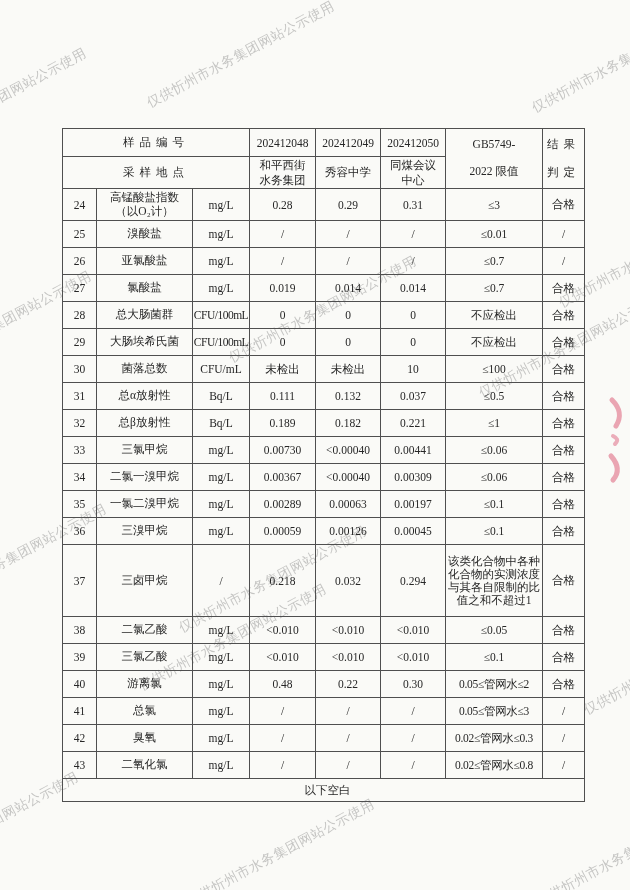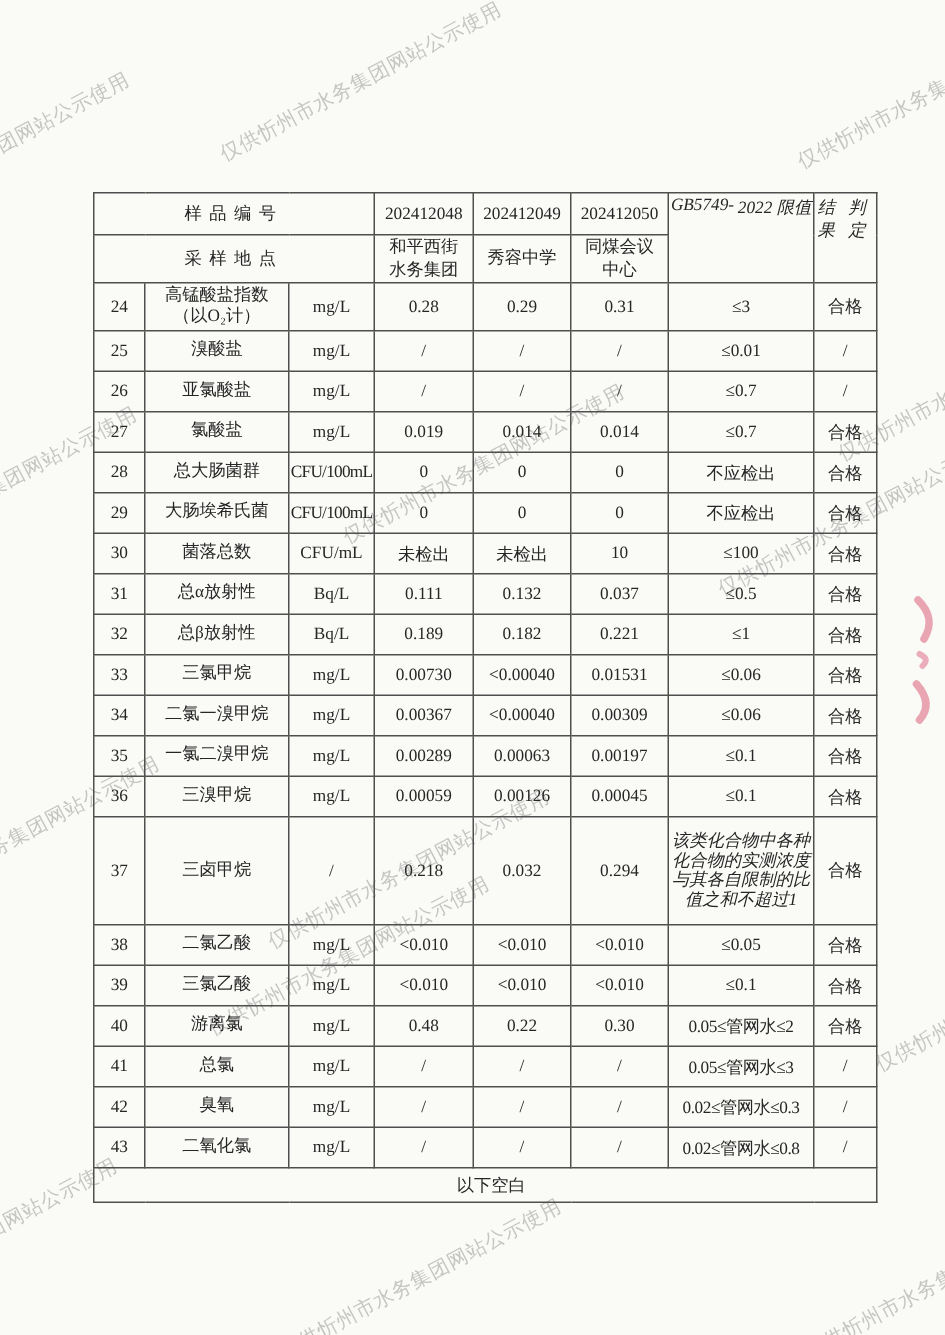--- a/index.html
+++ b/index.html
@@ -42,24 +42,24 @@
   }
   tr.h1 { height:28px; }
   tr.h2 { height:32px; }
   tr.r24 { height:32px; }
   tr.std { height:27px; }
   tr.r37 { height:72px; }
   tr.rft { height:23px; }
   .sp  { letter-spacing:5px; }
   .name-cell { text-align:left; padding:1px 2px 1px 6px; white-space:pre-line; line-height:13.5px;margin-top:24px; }
   .wrap2 { white-space:pre-line; line-height:15px; }
-  .vhead { display:flex; flex-direction:row; justify-content:space-around; height:56px;font-style:italic; }
+  .vhead { display:flex; flex-direction:column; justify-content:space-around; height:56px; }
   .u-sm { font-size:10px; letter-spacing:-0.5px; }
   .lim-sm { font-size:9px; letter-spacing:-0.3px; }
-  .lim-37 { font-size:10.5px; line-height:13px; padding:0 7px;font-style:italic; }
+  .lim-37 { font-size:10.5px; line-height:13px; padding:0 7px; }
   .ft { text-align:right; padding-left:8px !important; }
   .stamp { position:absolute; left:598px; top:392px; pointer-events:none; }
 </style>
 </head>
 <body>
 
 <div class="page">
 
   <div class="wm" style="left:-100px;top:142px;">仅供忻州市水务集团网站公示使用</div>
   <div class="wm" style="left:148px;top:95px;">仅供忻州市水务集团网站公示使用</div>
@@ -206,21 +206,21 @@
         <td>0.221</td>
         <td>≤1</td>
         <td>合格</td>
       </tr>
       <tr class="std">
         <td>33</td>
         <td class="name-cell">三氯甲烷</td>
         <td>mg/L</td>
         <td>0.00730</td>
         <td>&lt;0.00040</td>
-        <td>0.01531</td>
+        <td>0.00441</td>
         <td>≤0.06</td>
         <td>合格</td>
       </tr>
       <tr class="std">
         <td>34</td>
         <td class="name-cell">二氯一溴甲烷</td>
         <td>mg/L</td>
         <td>0.00367</td>
         <td>&lt;0.00040</td>
         <td>0.00309</td>

